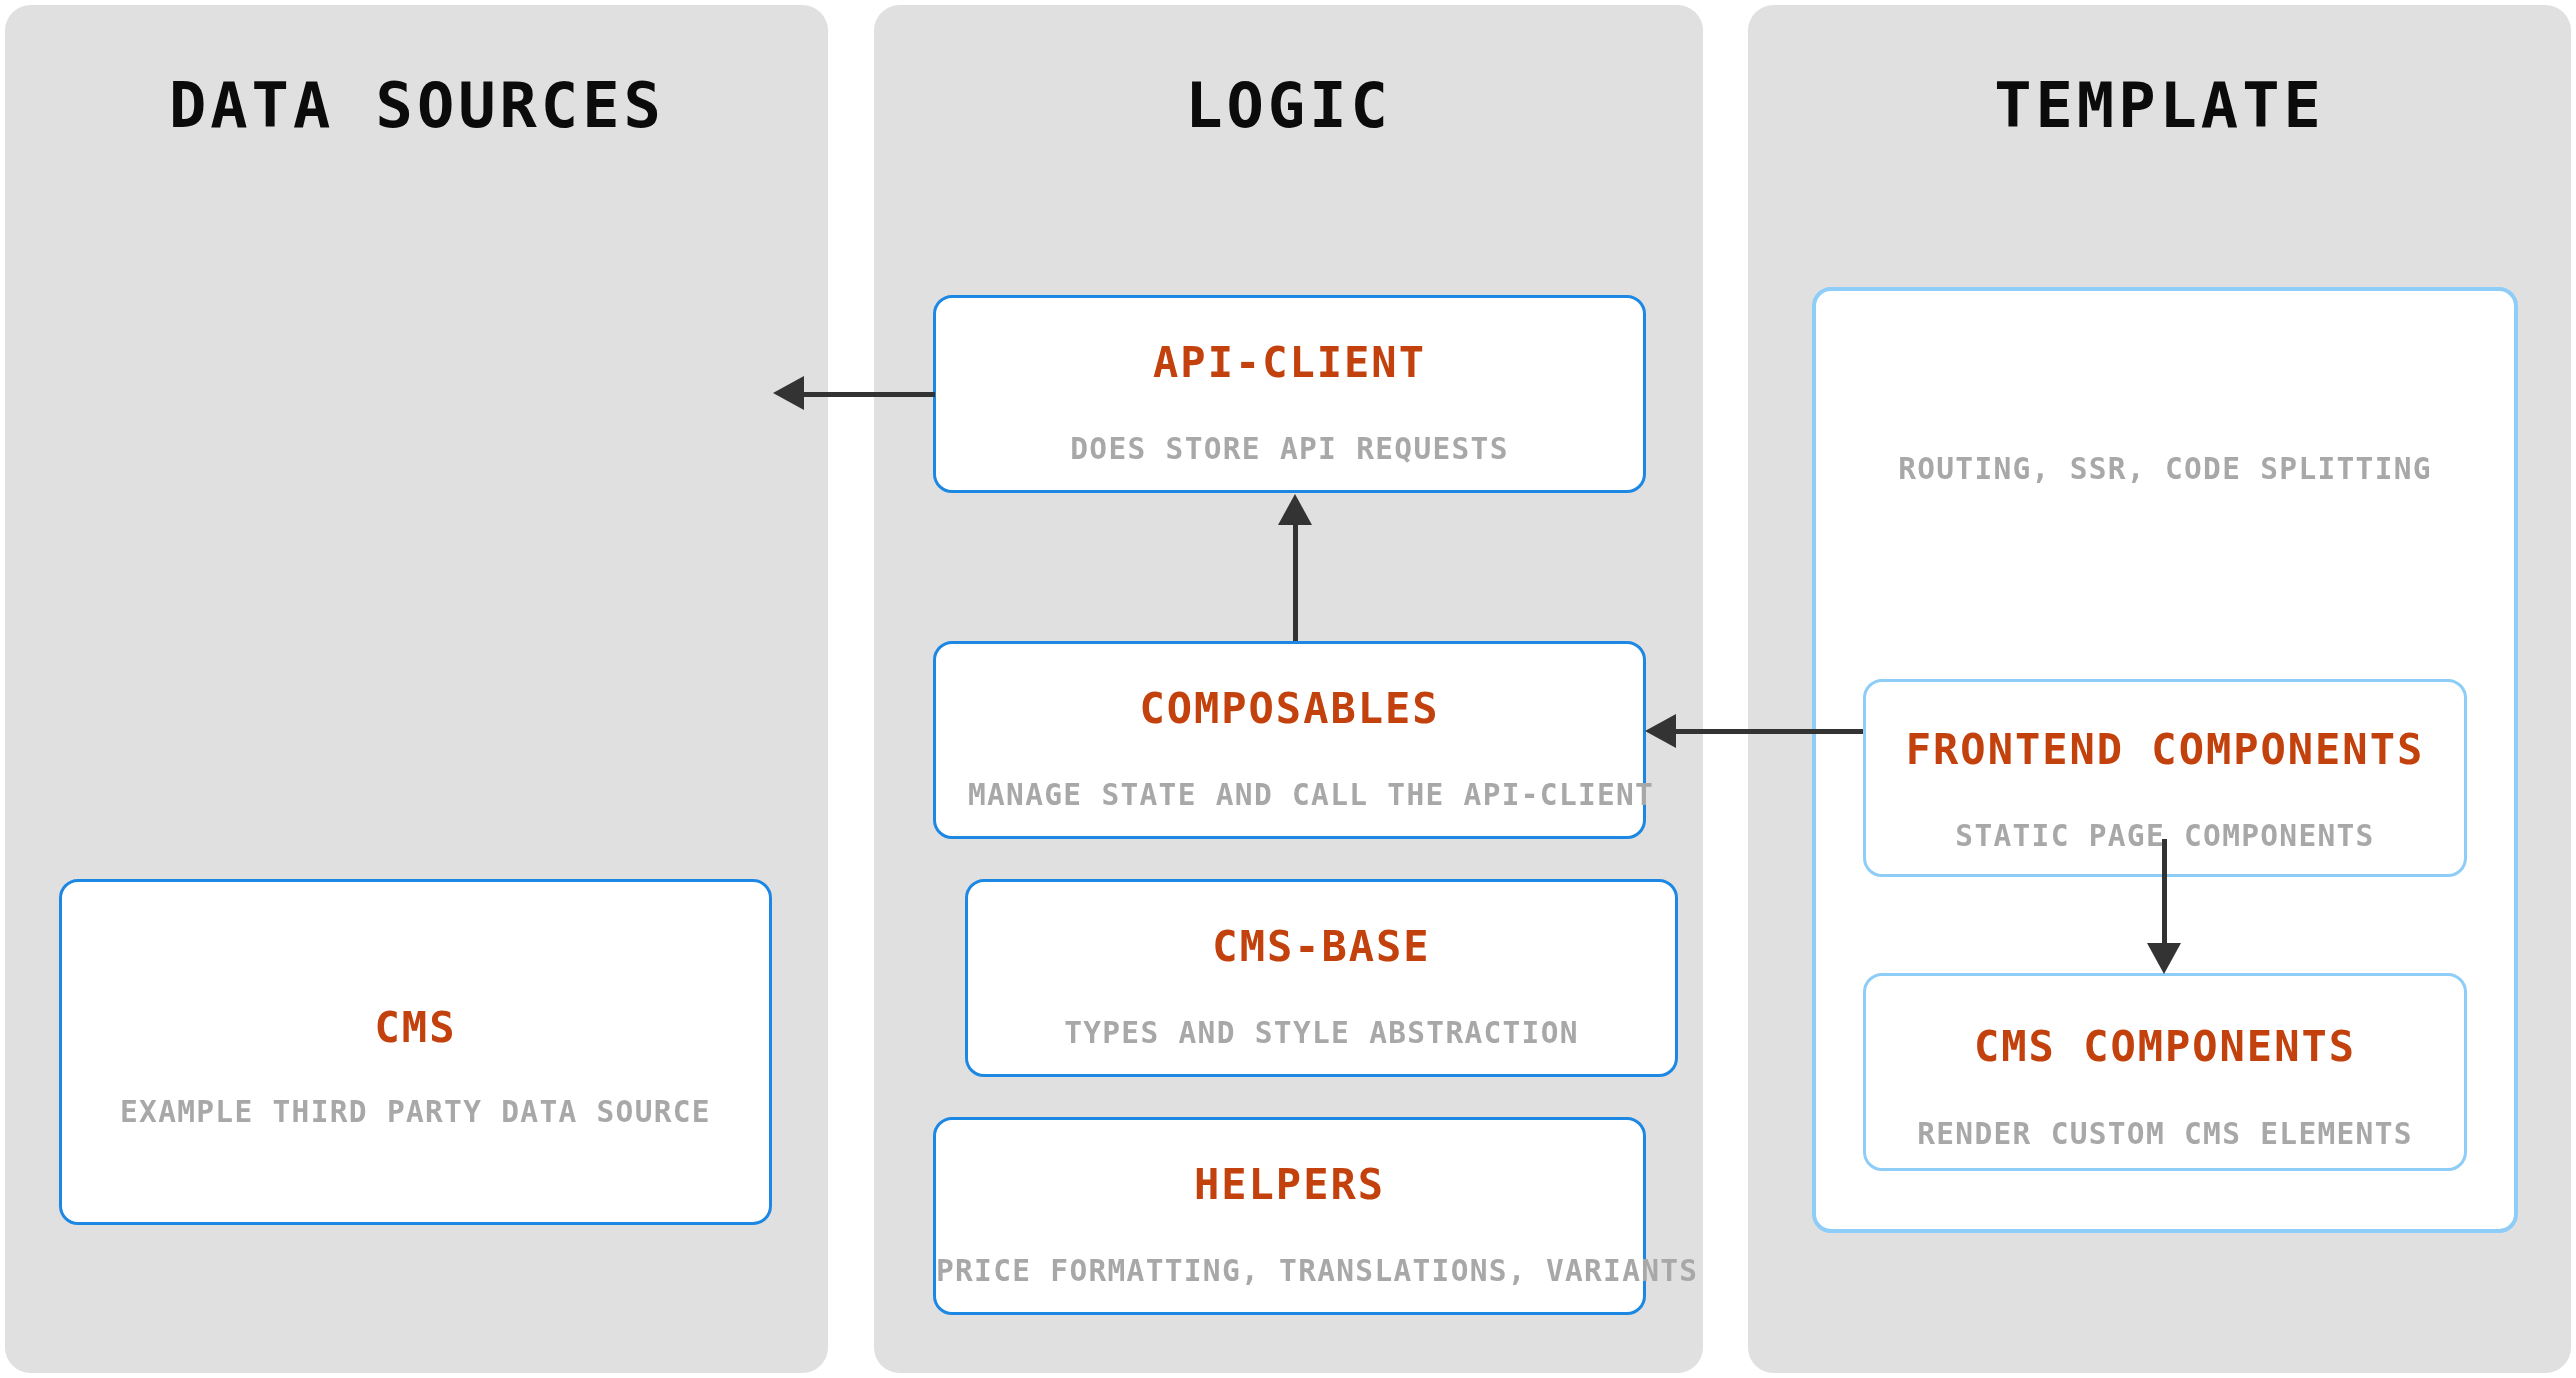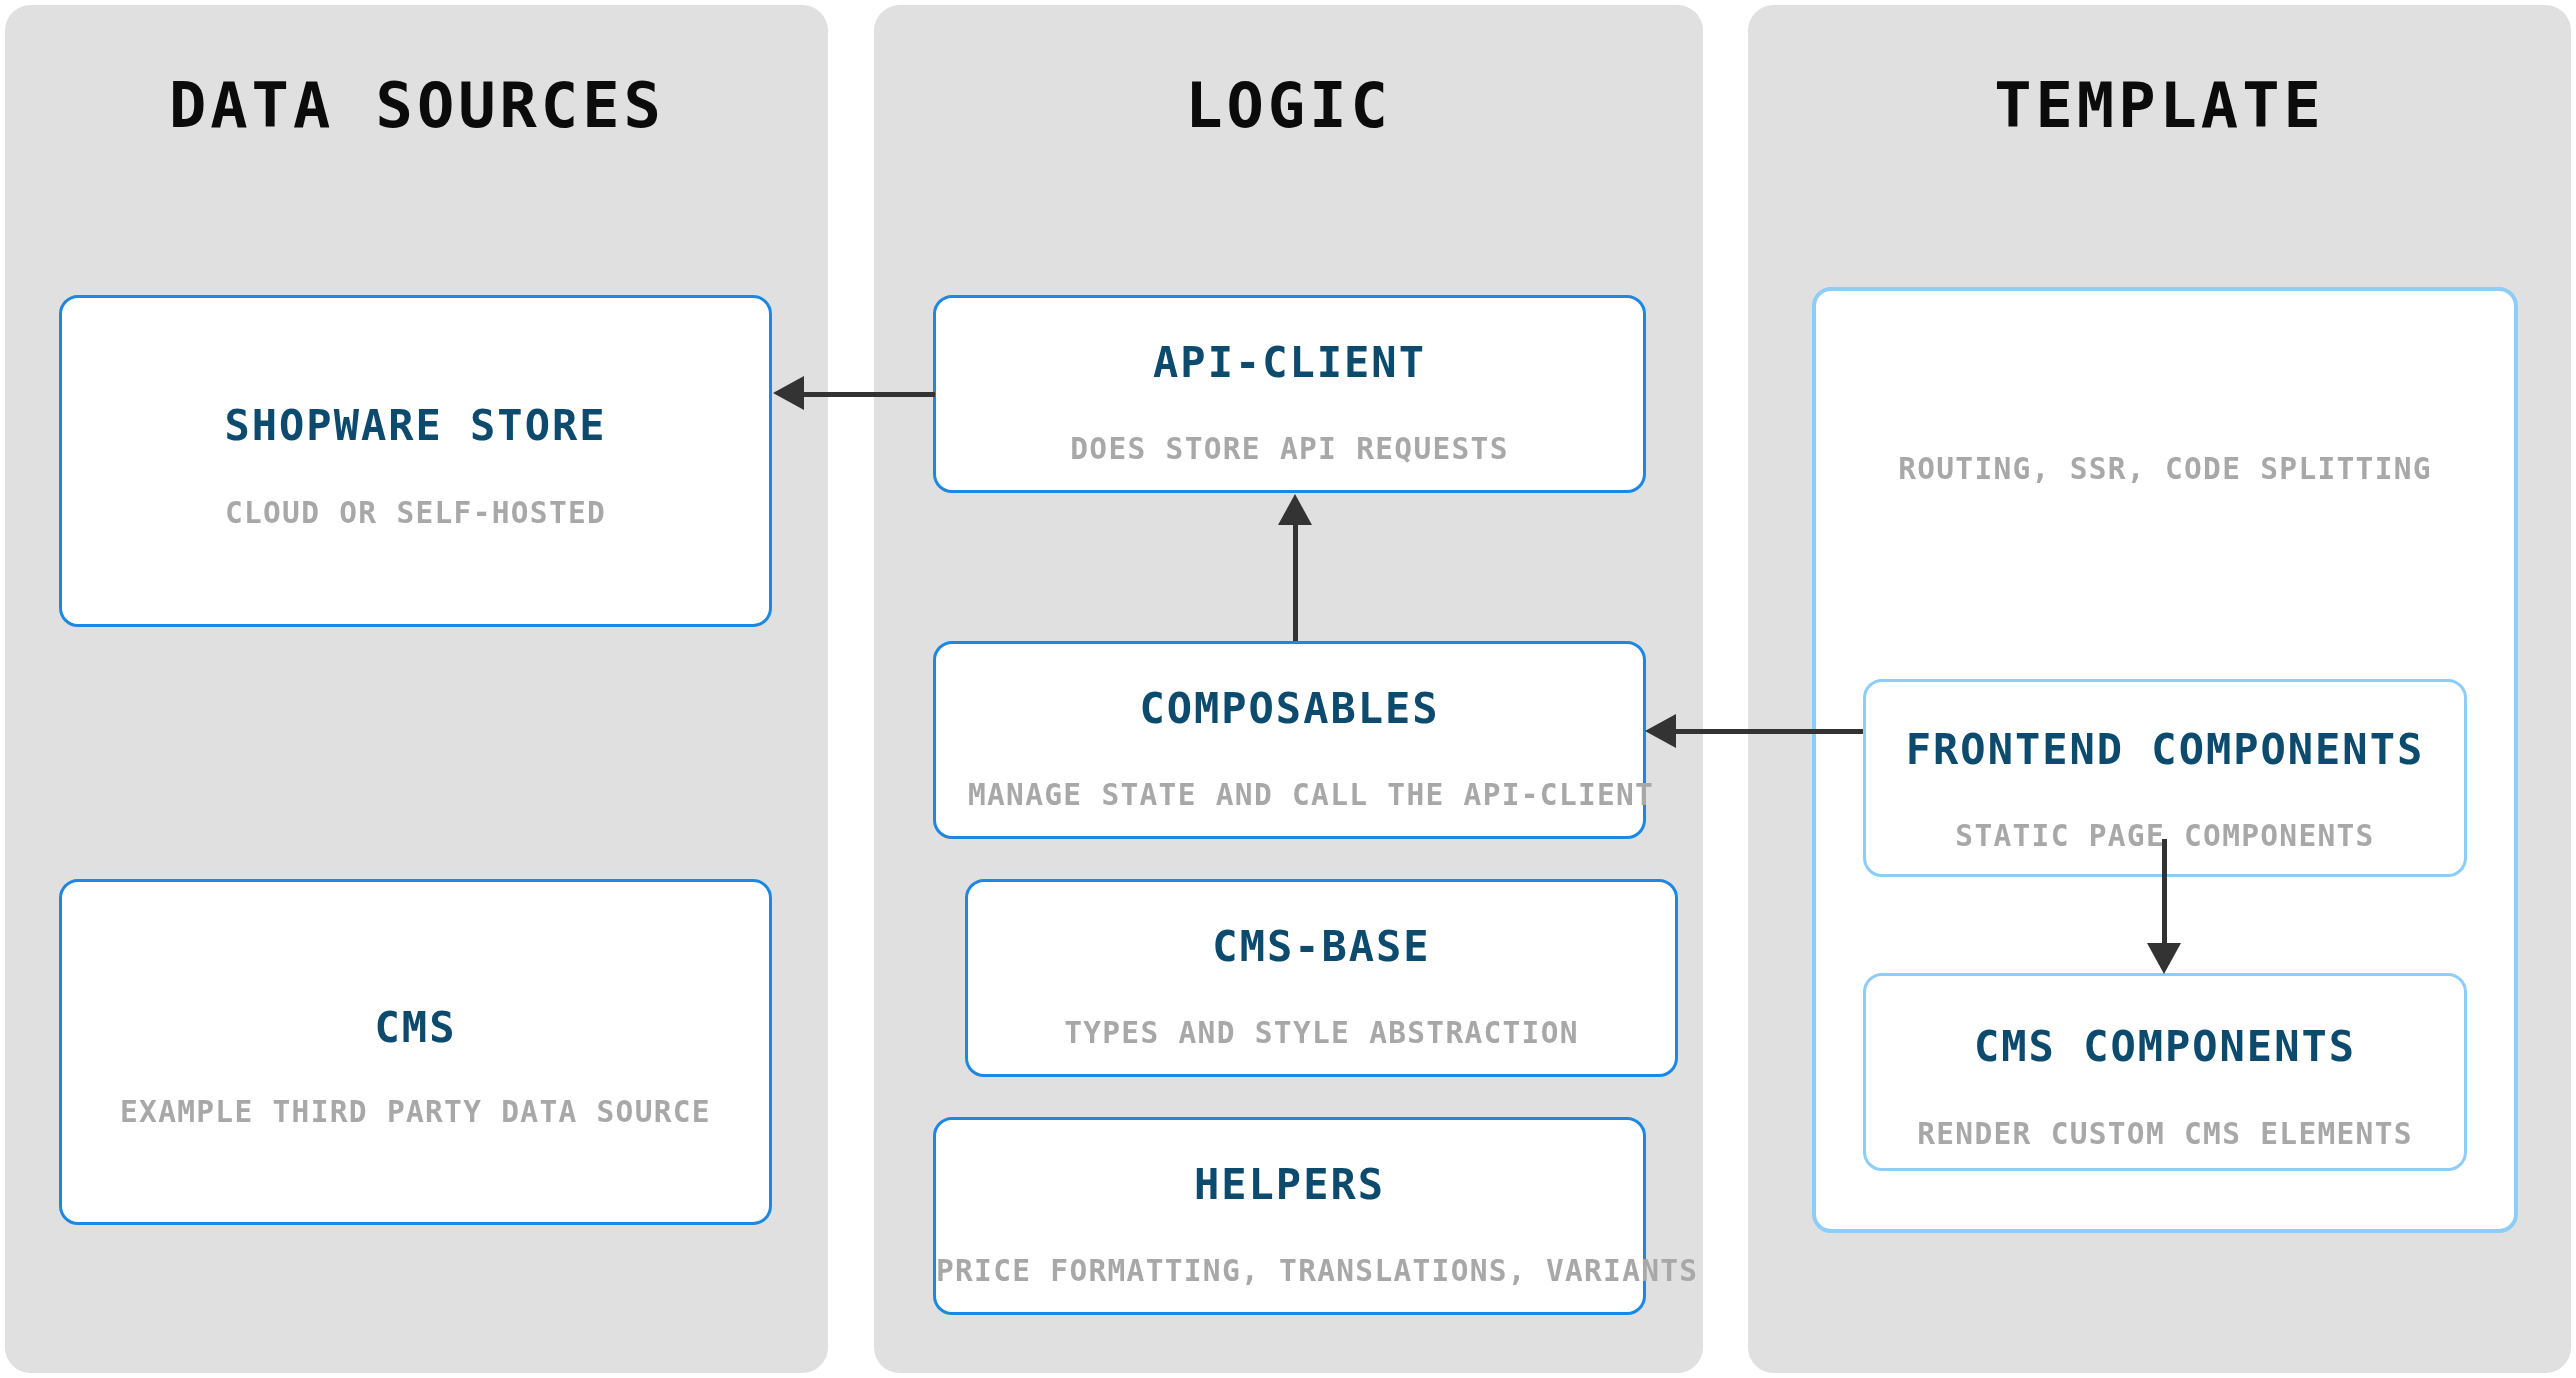--- a/index.html
+++ b/index.html
@@ -54,21 +54,21 @@
   .box.outer  { border: 4px solid #8ecdf8; }
 
   .box-title {
     position: absolute;
     left: 0; right: 0;
     text-align: center;
     transform: translateY(-50%);
     font-size: 42px;
     font-weight: 700;
     letter-spacing: 2px;
-    color: #0c4a6e;
+    color: #c2410c;
     white-space: nowrap;
   }
   .box-sub {
     position: absolute;
     left: 0; right: 0;
     text-align: center;
     transform: translateY(-50%);
     font-size: 29.5px;
     font-weight: 700;
     letter-spacing: 1.3px;
@@ -110,24 +110,20 @@
   </section>
 
   <section class="panel panel-middle">
     <h1 class="col-title">LOGIC</h1>
   </section>
 
   <section class="panel panel-right">
     <h1 class="col-title">TEMPLATE</h1>
   </section>
 
-  <div class="box strong" style="left:59px; top:295px; width:713px; height:332px;">
-    <div class="box-title" style="top:127px;">SHOPWARE STORE</div>
-    <div class="box-sub" style="top:215px;">CLOUD OR SELF-HOSTED</div>
-  </div>
 
   <div class="box strong" style="left:59px; top:879px; width:713px; height:346px;">
     <div class="box-title" style="top:145px;">CMS</div>
     <div class="box-sub" style="top:230px;">EXAMPLE THIRD PARTY DATA SOURCE</div>
   </div>
 
   <div class="box strong" style="left:933px; top:295px; width:713px; height:198px;">
     <div class="box-title" style="top:64px;">API-CLIENT</div>
     <div class="box-sub" style="top:151px;">DOES STORE API REQUESTS</div>
   </div>

